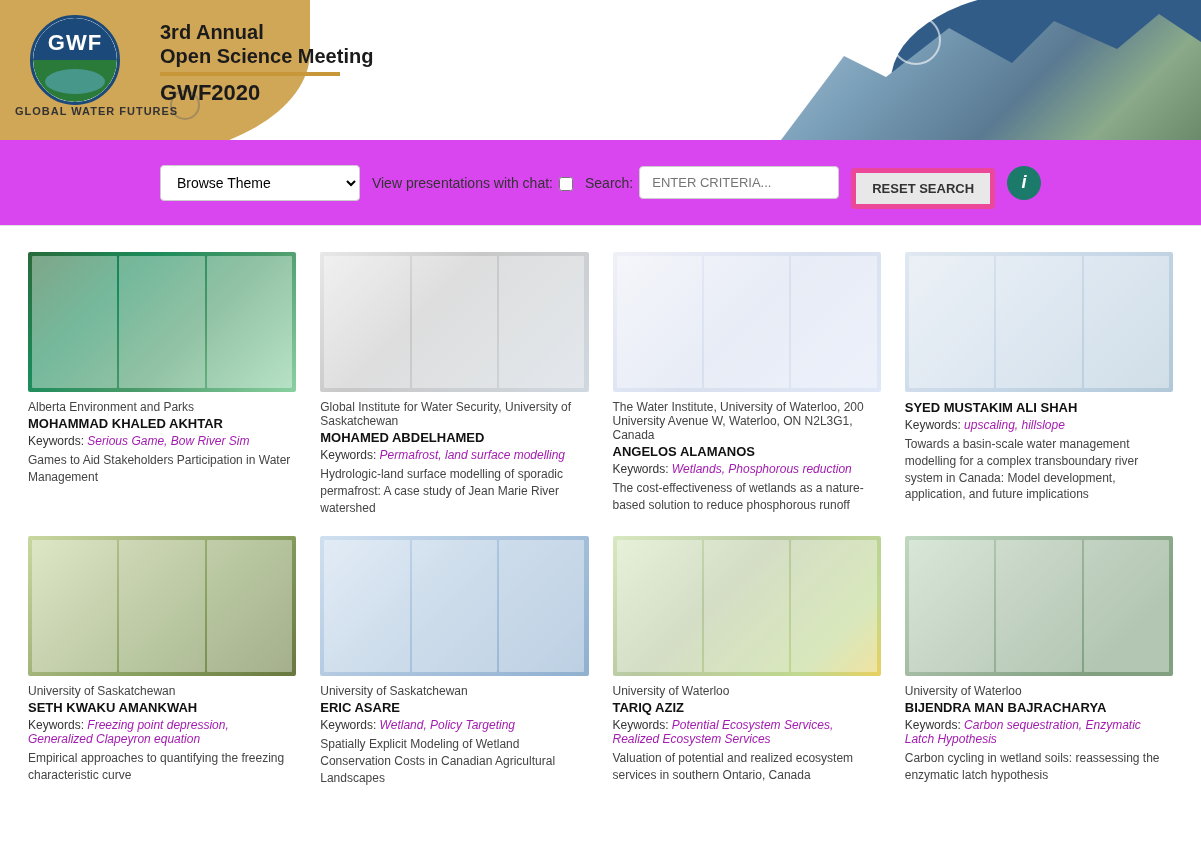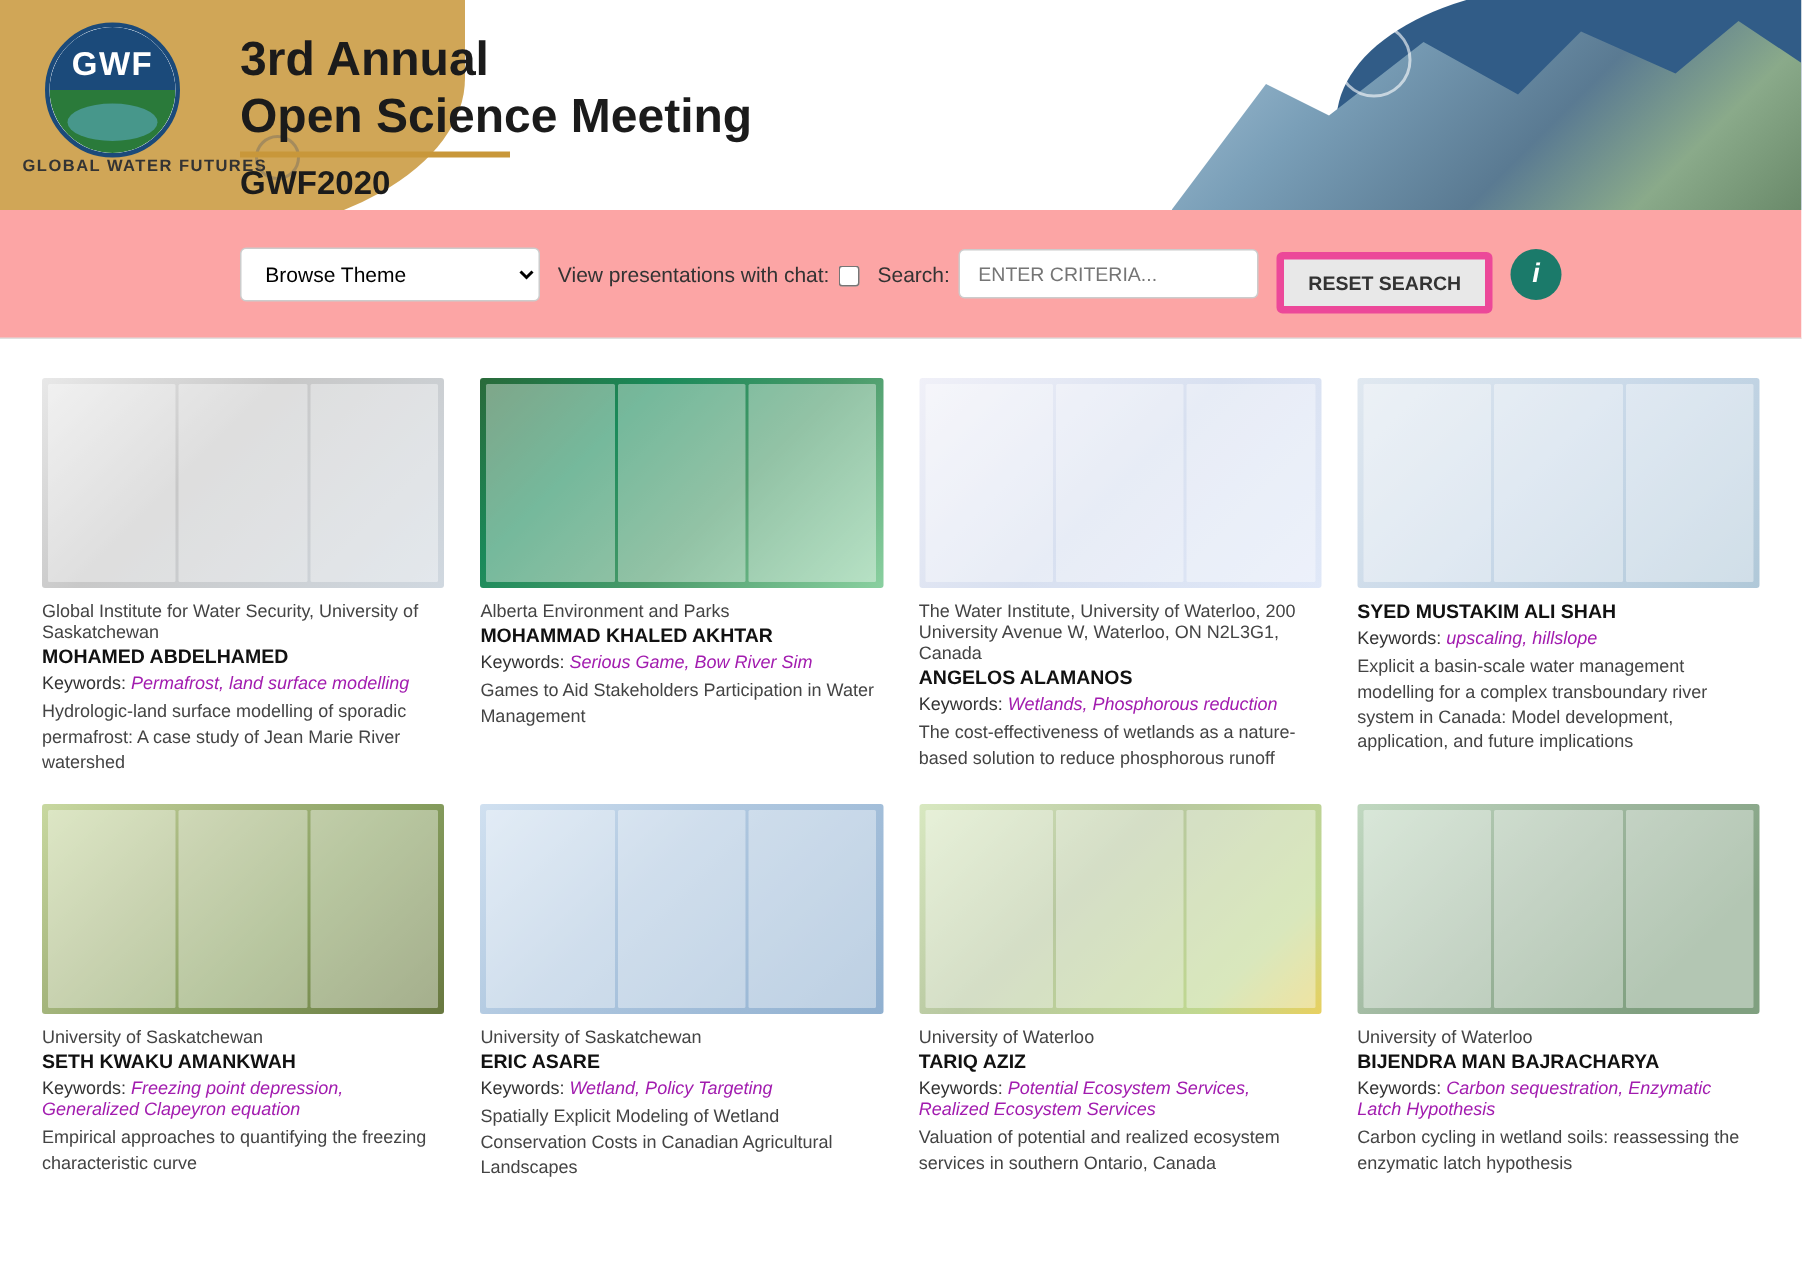--- a/index.html
+++ b/index.html
@@ -95,21 +95,21 @@
       font-size: 11px;
       font-weight: bold;
       color: #333;
       letter-spacing: 1px;
     }
     .header-title {
       position: absolute;
       top: 20px; left: 160px;
     }
     .header-title h1 {
-      font-size: 32px;
+      font-size: 20px;
       font-weight: bold;
       color: #1B1B1B;
       line-height: 1.2;
     }
     .header-title hr {
       border: 2px solid #C8973A;
       margin: 4px 0;
       width: 180px;
     }
     .header-title h2 {
@@ -118,21 +118,21 @@
       color: #1B1B1B;
     }
 
     
     .toolbar {
       display: flex;
       align-items: center;
       justify-content: center;
       gap: 12px;
       padding: 16px 4px;
-      background: #fca5a5;
+      background: #d946ef;
       border-bottom: 1px solid #e0e0e0;
       flex-wrap: wrap;
     }
     .toolbar select {
       padding: 8px 30px 8px 12px;
       border: 1px solid #ccc;
       border-radius: 4px;
       font-size: 14px;
       background: white;
       cursor: pointer;
@@ -297,46 +297,46 @@
     <input type="text" class="search-input" placeholder="ENTER CRITERIA..." style="">
   </div>
 
   <button class="reset-btn">RESET SEARCH</button>
 
   <div class="info-btn">i</div>
 </div>
 
 <div class="grid" id="card-grid">
 <div class="card">
+    <div class="card-thumb thumb-2">
+      <div class="card-poster-lines">
+        <div class="poster-col"></div>
+        <div class="poster-col"></div>
+        <div class="poster-col"></div>
+      </div>
+    </div>
+    <div class="card-org">Alberta Environment and Parks</div>
+    <div class="card-author">MOHAMMAD KHALED AKHTAR</div>
+    <div class="card-keywords">Keywords: <em>Serious Game, Bow River Sim</em></div>
+    <div class="card-desc">Games to Aid Stakeholders Participation in Water Management</div>
+  </div>
+    <div class="card">
     <div class="card-thumb thumb-1">
       <div class="card-poster-lines">
         <div class="poster-col"></div>
         <div class="poster-col"></div>
         <div class="poster-col"></div>
       </div>
     </div>
     <div class="card-org">Global Institute for Water Security, University of Saskatchewan</div>
     <div class="card-author">MOHAMED ABDELHAMED</div>
     <div class="card-keywords">Keywords: <em>Permafrost, land surface modelling</em></div>
     <div class="card-desc">Hydrologic-land surface modelling of sporadic permafrost: A case study of Jean Marie River watershed</div>
   </div>
     <div class="card">
-    <div class="card-thumb thumb-2">
-      <div class="card-poster-lines">
-        <div class="poster-col"></div>
-        <div class="poster-col"></div>
-        <div class="poster-col"></div>
-      </div>
-    </div>
-    <div class="card-org">Alberta Environment and Parks</div>
-    <div class="card-author">MOHAMMAD KHALED AKHTAR</div>
-    <div class="card-keywords">Keywords: <em>Serious Game, Bow River Sim</em></div>
-    <div class="card-desc">Games to Aid Stakeholders Participation in Water Management</div>
-  </div>
-    <div class="card">
     <div class="card-thumb thumb-3">
       <div class="card-poster-lines">
         <div class="poster-col"></div>
         <div class="poster-col"></div>
         <div class="poster-col"></div>
       </div>
     </div>
     <div class="card-org">The Water Institute, University of Waterloo, 200 University Avenue W, Waterloo, ON N2L3G1, Canada</div>
     <div class="card-author">ANGELOS ALAMANOS</div>
     <div class="card-keywords">Keywords: <em>Wetlands, Phosphorous reduction</em></div>
@@ -346,21 +346,21 @@
     <div class="card-thumb thumb-4">
       <div class="card-poster-lines">
         <div class="poster-col"></div>
         <div class="poster-col"></div>
         <div class="poster-col"></div>
       </div>
     </div>
 
     <div class="card-author">SYED MUSTAKIM ALI SHAH</div>
     <div class="card-keywords">Keywords: <em>upscaling, hillslope</em></div>
-    <div class="card-desc">Explicit a basin-scale water management modelling for a complex transboundary river system in Canada: Model development, application, and future implications</div>
+    <div class="card-desc">Towards a basin-scale water management modelling for a complex transboundary river system in Canada: Model development, application, and future implications</div>
   </div>
     <div class="card">
     <div class="card-thumb thumb-5">
       <div class="card-poster-lines">
         <div class="poster-col"></div>
         <div class="poster-col"></div>
         <div class="poster-col"></div>
       </div>
     </div>
     <div class="card-org">University of Saskatchewan</div>

